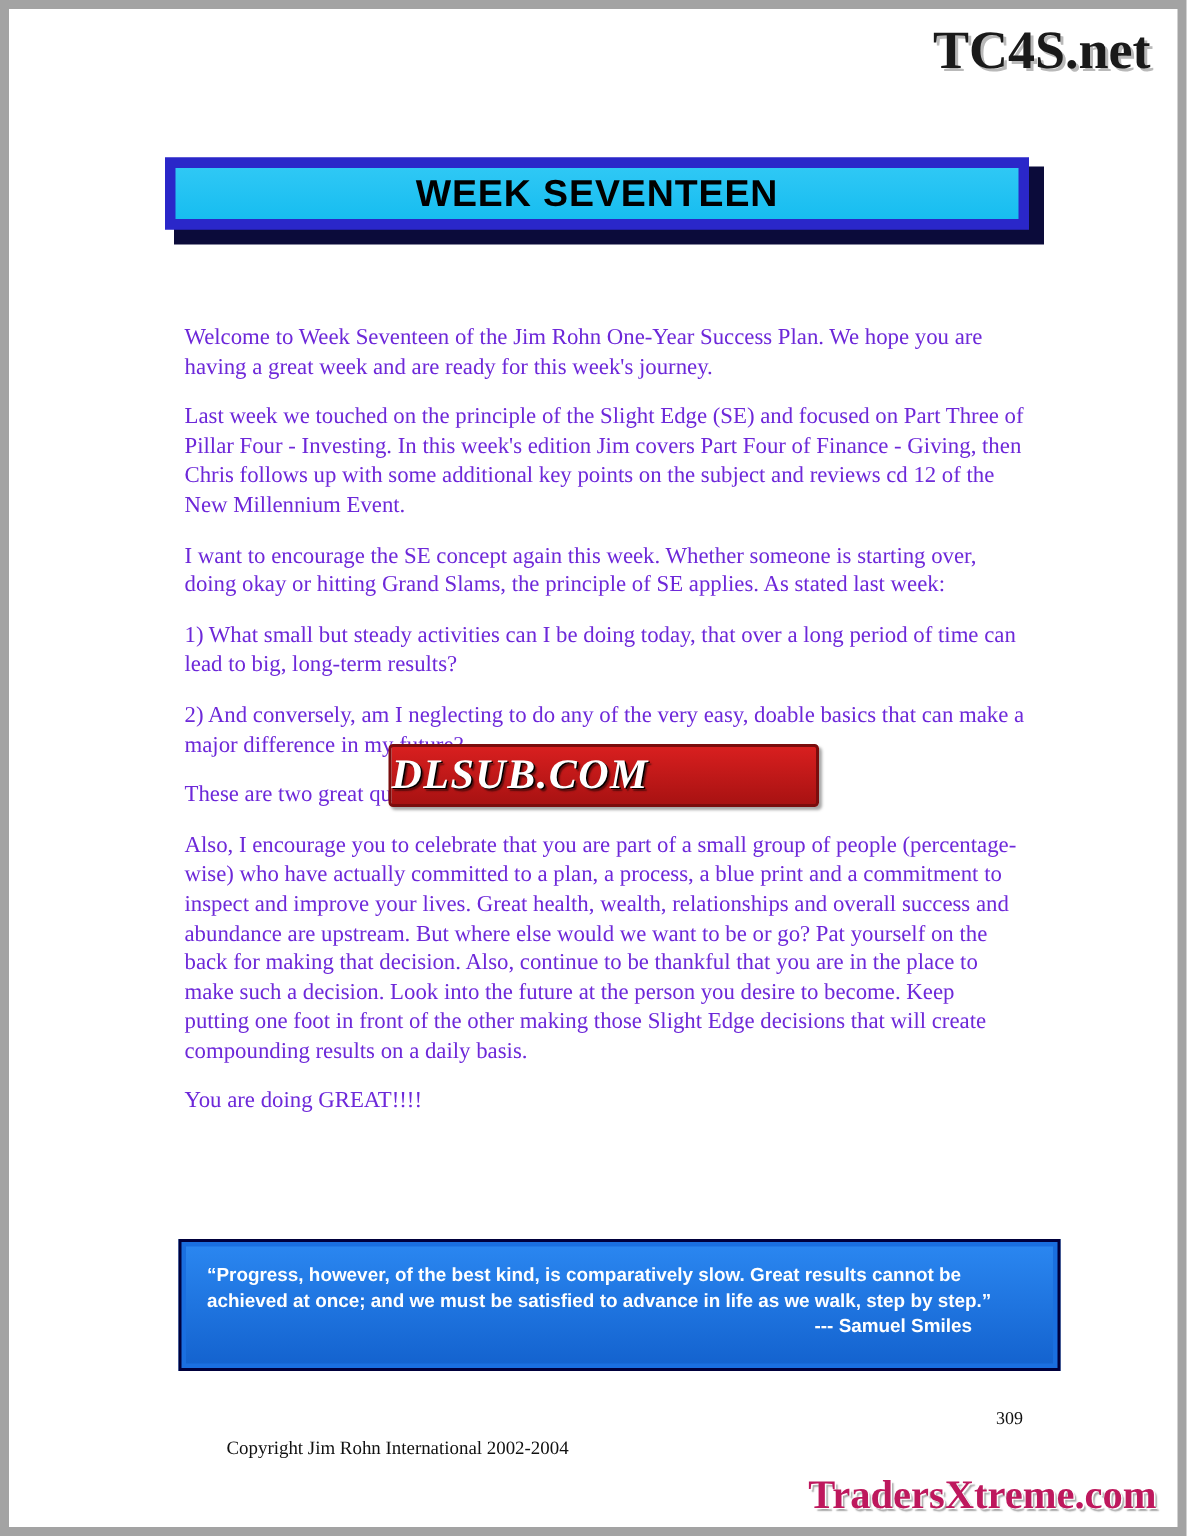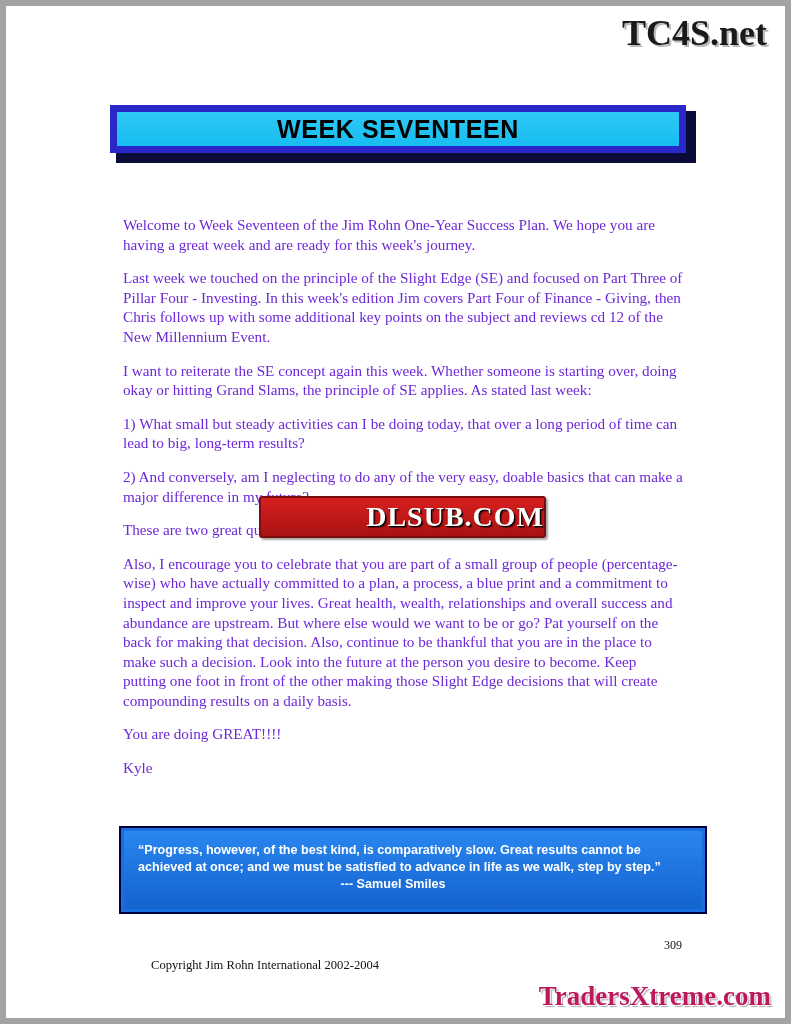--- a/index.html
+++ b/index.html
@@ -102,22 +102,23 @@
     left: 253px;
     top: 490px;
     width: 283px;
     height: 38px;
     background: #c21a1a;
     background: linear-gradient(#d81f1f, #a81212);
     border: 2px solid #7a0d0d;
     border-radius: 3px;
     display: flex;
     align-items: center;
-    justify-content: flex-end;
+    justify-content: flex-start;
     box-shadow: 2px 2px 2px rgba(0,0,0,0.35);
+    font-style: italic;
   }
   .wm-center span {
     font-family: "Liberation Serif", serif;
     font-weight: bold;
     font-size: 28px;
     color: #ffffff;
     letter-spacing: 1px;
     text-shadow: 1px 1px 0 #000, 2px 2px 1px rgba(0,0,0,.5);
   }
 
@@ -153,21 +154,21 @@
     font-size: 12.6px;
     line-height: 16.5px;
     color: #ffffff;
     margin: 0;
   }
   .quote-attr {
     font-family: "Liberation Sans", sans-serif;
     font-weight: bold;
     font-size: 12.6px;
     color: #ffffff;
-    text-align: center;
+    text-align: right;
     margin: 2px 40px 0 0;
   }
 
   
   .footer-left {
     position: absolute;
     left: 117px;
     top: 952px;
     font-family: "Liberation Serif", serif;
     font-size: 12.6px;
@@ -208,27 +209,26 @@
     <div class="banner-outer">
       <div class="banner-inner">
         <span>WEEK SEVENTEEN</span>
       </div>
     </div>
   </div>
 
   <div class="body-col">
     <p class="para">Welcome to Week Seventeen of the Jim Rohn One-Year Success Plan. We hope you are having a great week and are ready for this week's journey.</p>
     <p class="para">Last week we touched on the principle of the Slight Edge (SE) and focused on Part Three of Pillar Four - Investing. In this week's edition Jim covers Part Four of Finance - Giving, then Chris follows up with some additional key points on the subject and reviews cd 12 of the New Millennium Event.</p>
-    <p class="para">I want to reiterate the SE concept again this week. Whether someone is starting over, doing okay or hitting Grand Slams, the principle of SE applies. As stated last week:</p>
+    <p class="para">I want to encourage the SE concept again this week. Whether someone is starting over, doing okay or hitting Grand Slams, the principle of SE applies. As stated last week:</p>
     <p class="para">1) What small but steady activities can I be doing today, that over a long period of time can lead to big, long-term results?</p>
     <p class="para">2) And conversely, am I neglecting to do any of the very easy, doable basics that can make a major difference in my future?</p>
     <p class="para">These are two great questions to ask yourself daily.</p>
     <p class="para">Also, I encourage you to celebrate that you are part of a small group of people (percentage-wise) who have actually committed to a plan, a process, a blue print and a commitment to inspect and improve your lives. Great health, wealth, relationships and overall success and abundance are upstream. But where else would we want to be or go? Pat yourself on the back for making that decision. Also, continue to be thankful that you are in the place to make such a decision. Look into the future at the person you desire to become. Keep putting one foot in front of the other making those Slight Edge decisions that will create compounding results on a daily basis.</p>
     <p class="para">You are doing GREAT!!!!</p>
-    <p class="para">Kyle</p>
   </div>
 
   <div class="wm-center">
     <span>DLSUB.COM</span>
   </div>
 
   <div class="quote-wrap">
     <div class="quote-outer">
       <div class="quote-inner">
         <p class="quote-text">“Progress, however, of the best kind, is comparatively slow. Great results cannot be achieved at once; and we must be satisfied to advance in life as we walk, step by step.”</p>

